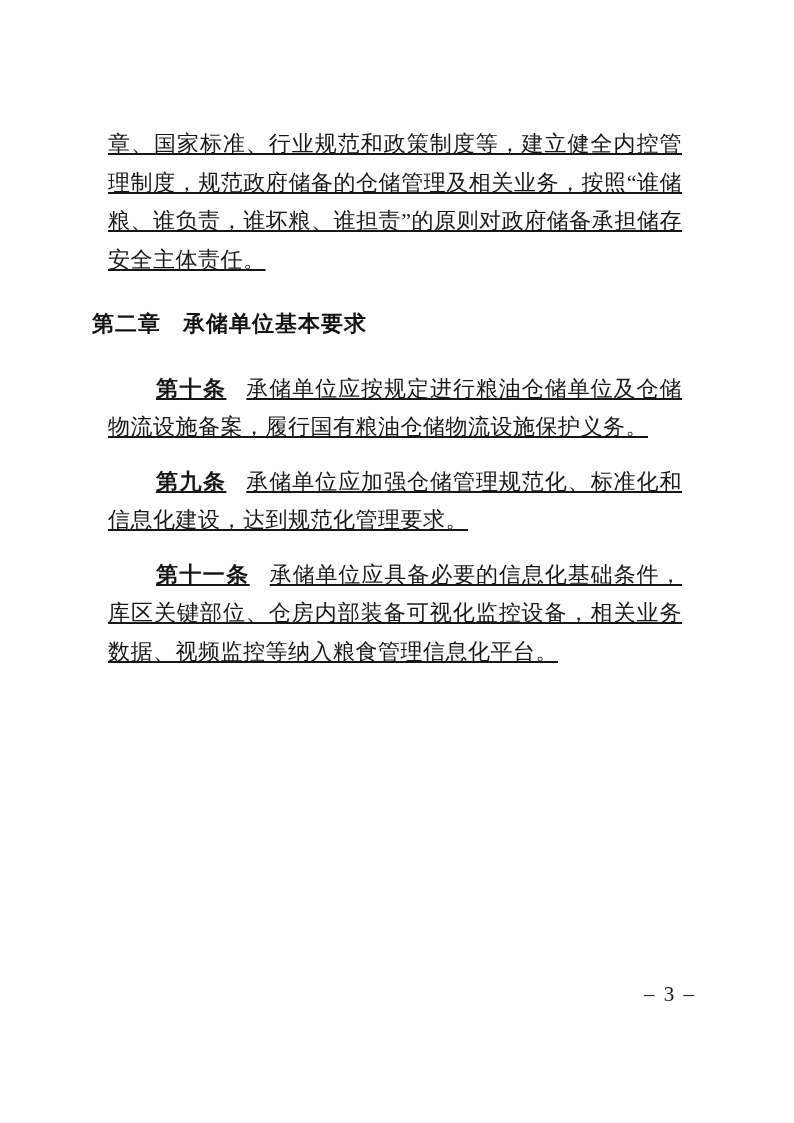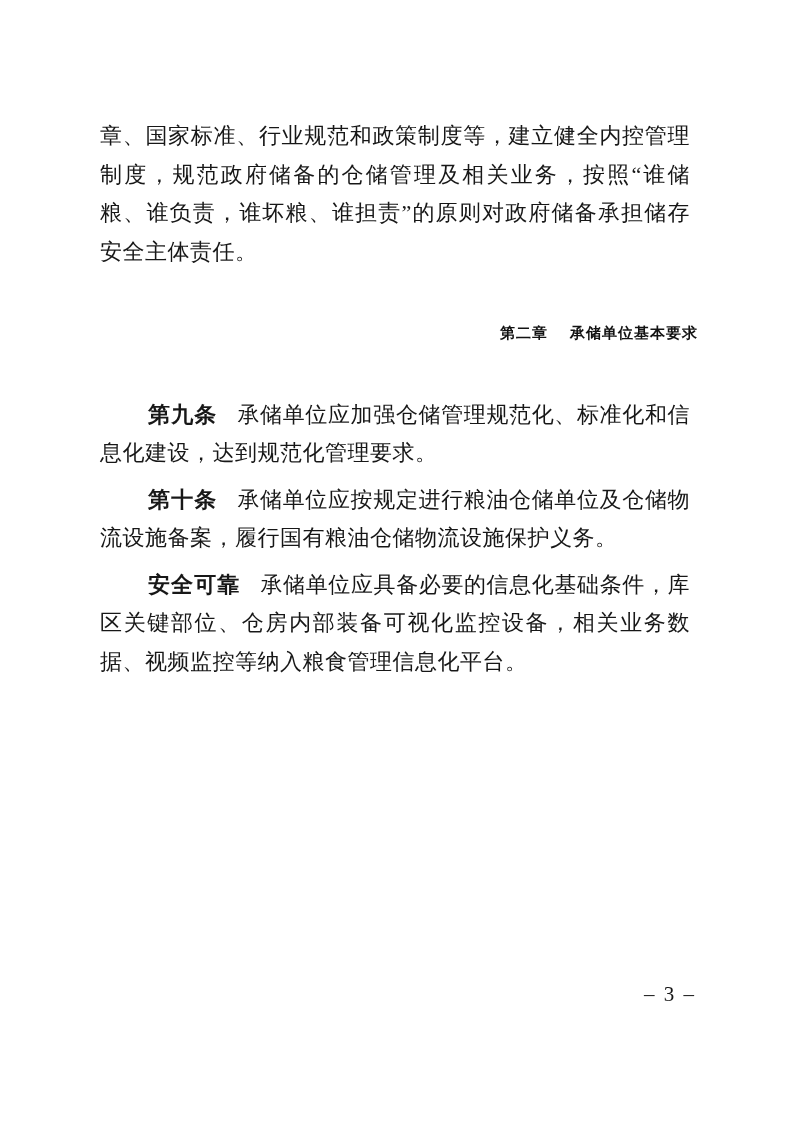--- a/index.html
+++ b/index.html
@@ -22,39 +22,40 @@
     width: 606px;
     font-family: "Liberation Serif", "DejaVu Serif", serif;
     font-size: 22px;
     line-height: 38.5px;
     color: #171717;
     text-align: justify;
     text-justify: inter-character;
     letter-spacing: 0.5px;
   }
   .para {
-    margin: 8px;
+    margin: 16px;
     text-indent: 48px;
+    text-decoration: underline;
   }
   .para.continuation {
     text-indent: 0;
   }
   .article-label {
     font-family: "Liberation Sans", "DejaVu Sans", sans-serif;
     font-weight: 700;
     margin-right: 20px;
     letter-spacing: 1px;
   }
   .chapter {
-    margin: 43px 0;
+    margin: 26px 0;
     font-family: "Liberation Sans", "DejaVu Sans", sans-serif;
     font-weight: 700;
-    font-size: 15px;
+    font-size: 22px;
     line-height: 38.5px;
-    text-align: right;
+    text-align: left;
     text-indent: 0;
     color: #121212;
     letter-spacing: 1px;
   }
   .chapter .chapter-number {
     margin-right: 22px;
   }
   .page-number {
     position: absolute;
     top: 982px;
@@ -76,29 +77,29 @@
       <span>章、国家标准、行业规范和政策制度等，建立健全内控管理制度，规范政府储备的仓储管理及相关业务，按照“谁储粮、谁负责，谁坏粮、谁担责”的原则对政府储备承担储存安全主体责任。</span>
     </p>
 
 
     <h2 class="chapter">
       <span class="chapter-number">第二章</span><span>承储单位基本要求</span>
     </h2>
 
 
     <p class="para">
+      <span class="article-label">第十条</span><span>承储单位应按规定进行粮油仓储单位及仓储物流设施备案，履行国有粮油仓储物流设施保护义务。</span>
+    </p>
+
+    <p class="para">
       <span class="article-label">第九条</span><span>承储单位应加强仓储管理规范化、标准化和信息化建设，达到规范化管理要求。</span>
     </p>
 
     <p class="para">
-      <span class="article-label">第十条</span><span>承储单位应按规定进行粮油仓储单位及仓储物流设施备案，履行国有粮油仓储物流设施保护义务。</span>
-    </p>
-
-    <p class="para">
-      <span class="article-label">安全可靠</span><span>承储单位应具备必要的信息化基础条件，库区关键部位、仓房内部装备可视化监控设备，相关业务数据、视频监控等纳入粮食管理信息化平台。</span>
+      <span class="article-label">第十一条</span><span>承储单位应具备必要的信息化基础条件，库区关键部位、仓房内部装备可视化监控设备，相关业务数据、视频监控等纳入粮食管理信息化平台。</span>
     </p>
 
 
   </div>
 
   <div class="page-number">– 3 –</div>
 
 </div>
 
 </body></html>

